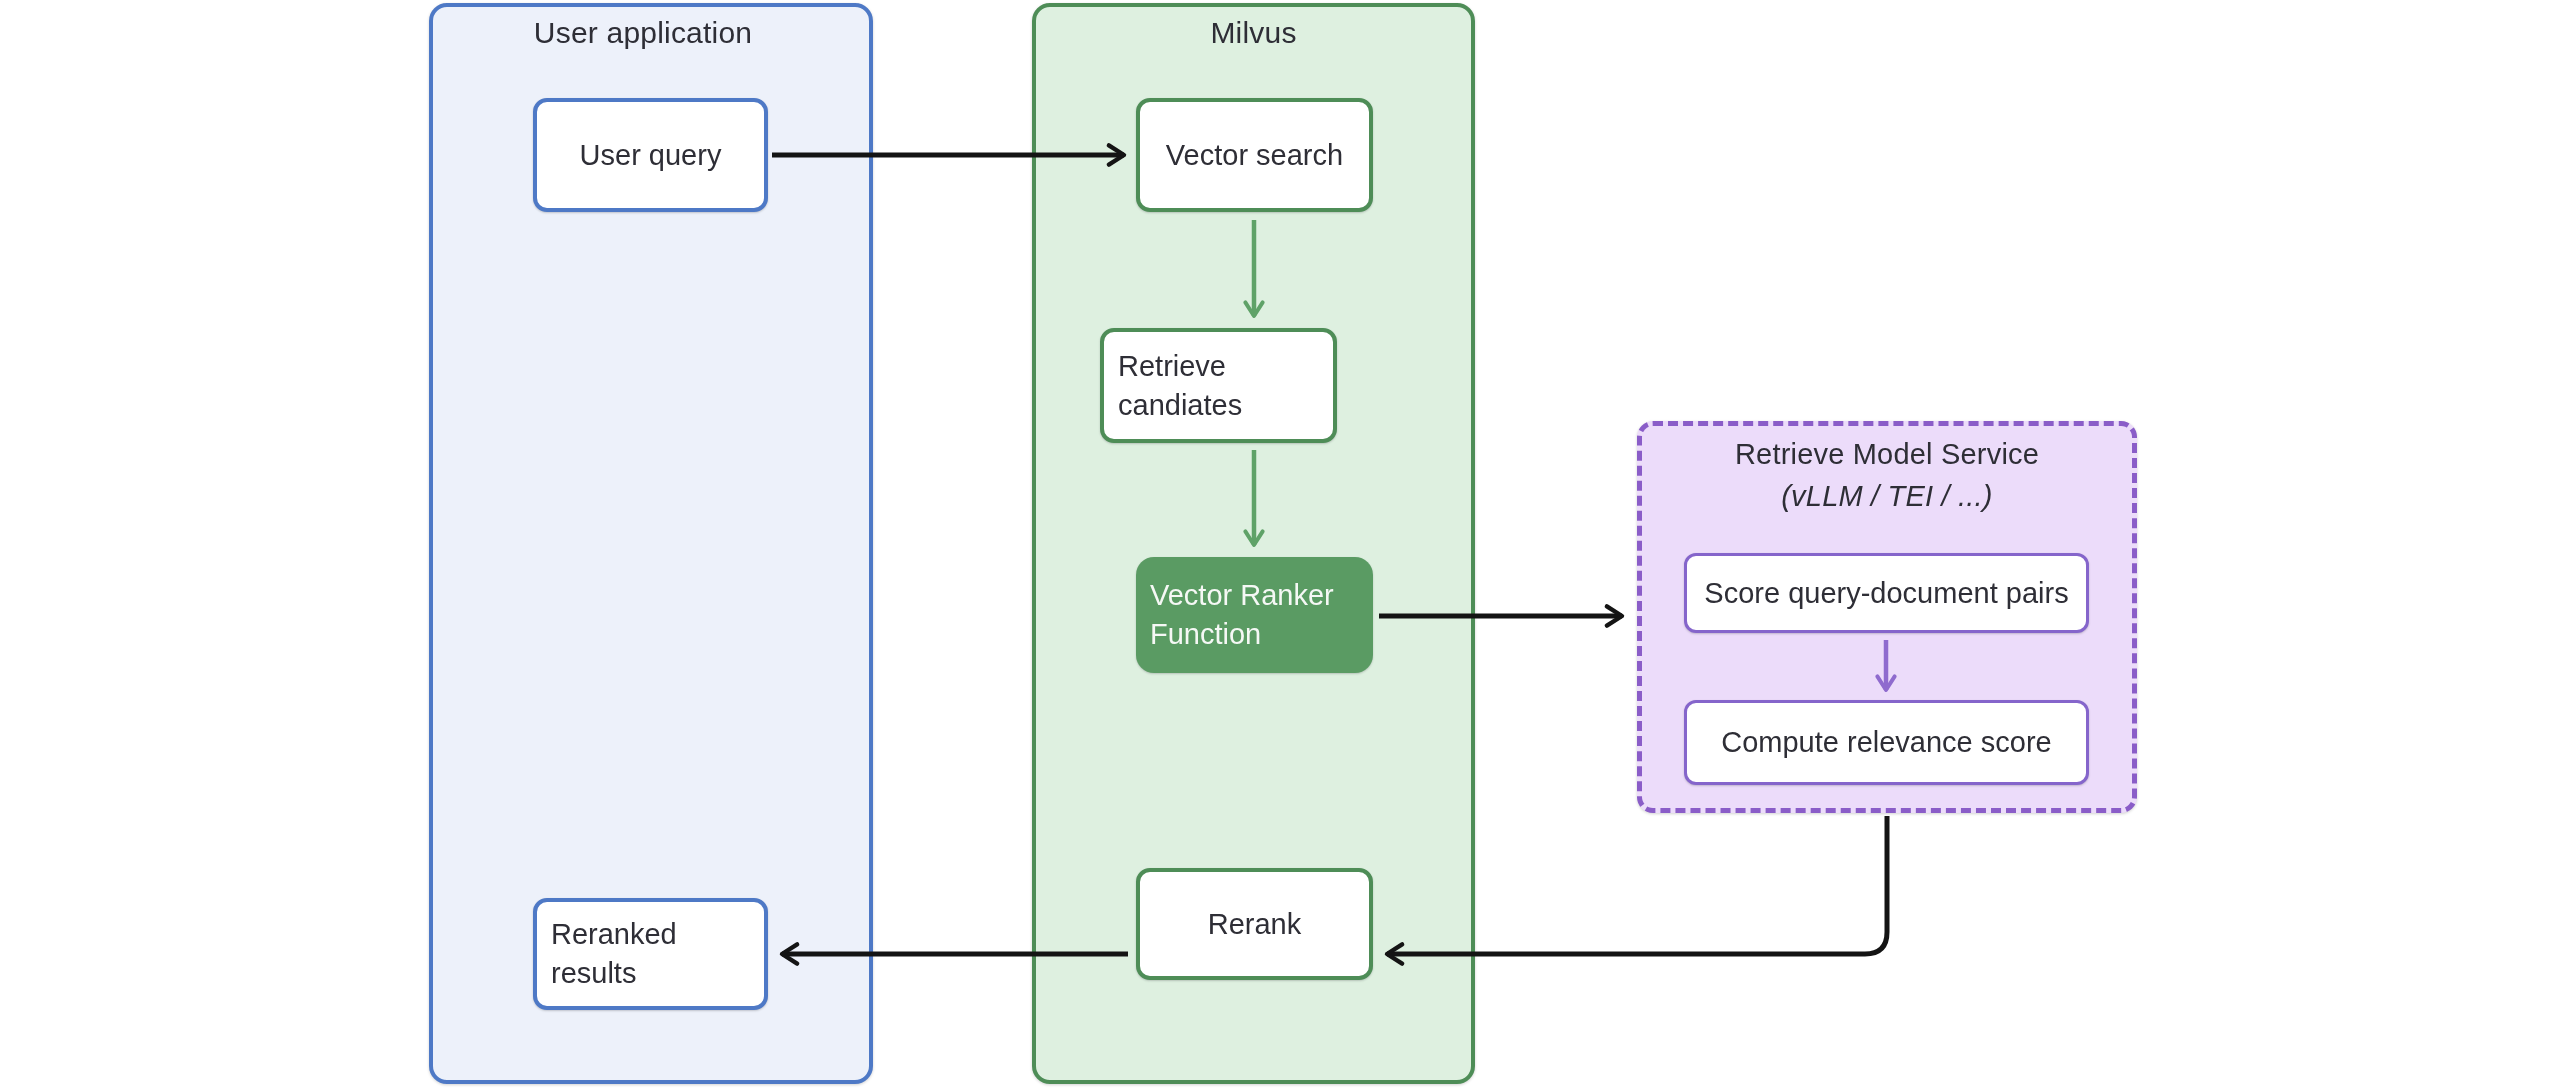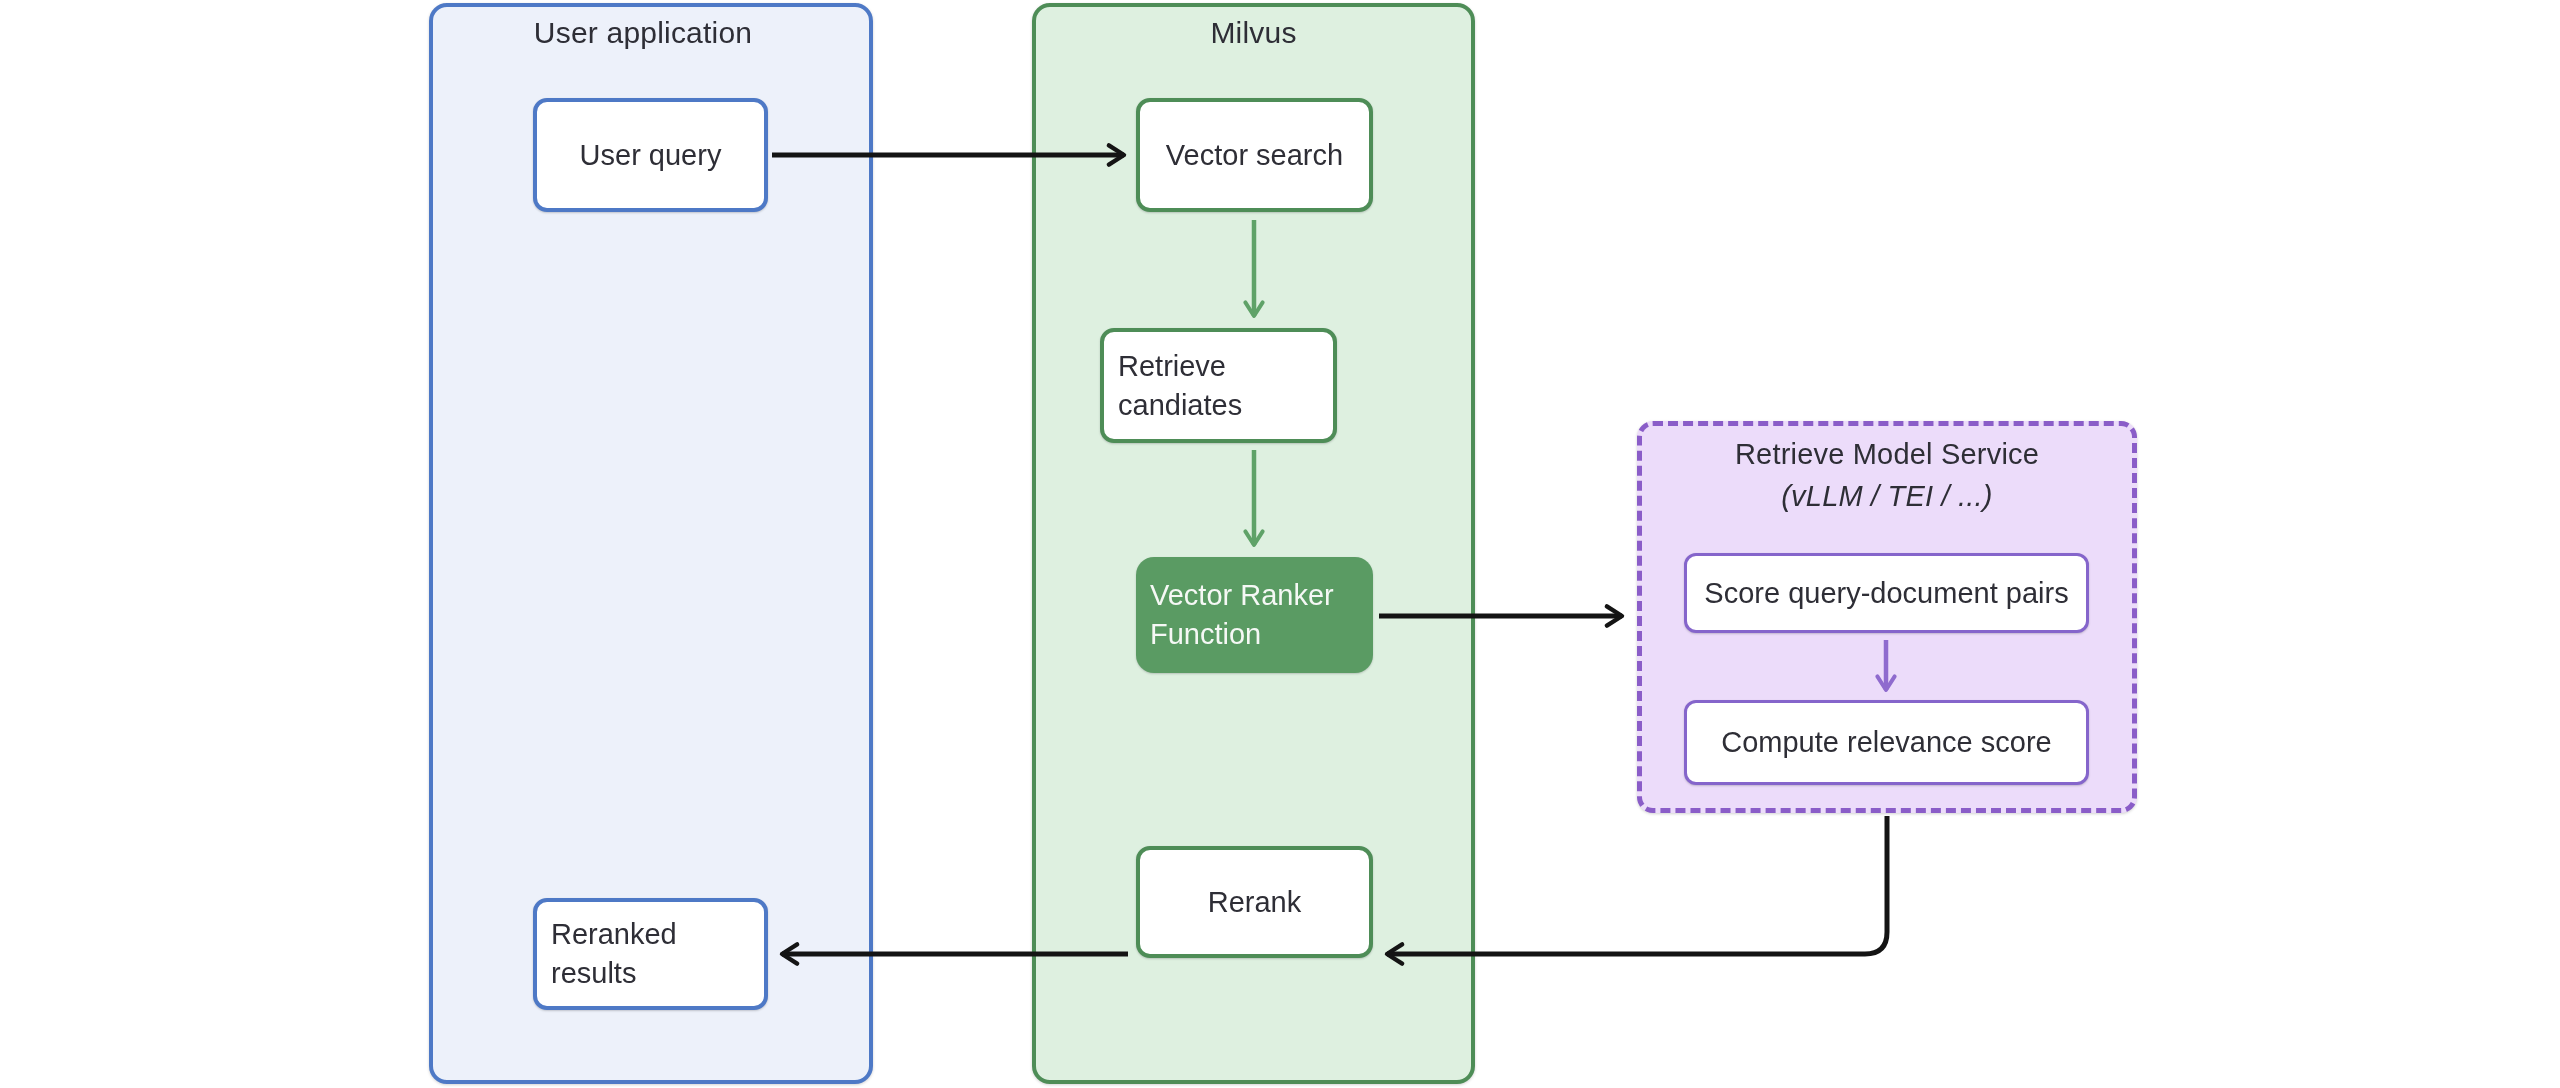--- a/index.html
+++ b/index.html
@@ -82,21 +82,21 @@
   .node-green-solid {
     background: var(--green-solid);
     border: none;
     color: var(--text-on-green);
     border-radius: 18px;
   }
   .n-user-query        { left: 533px;  top: 98px;  width: 235px; height: 114px; }
   .n-vector-search     { left: 1136px; top: 98px;  width: 237px; height: 114px; }
   .n-retrieve          { left: 1100px; top: 328px; width: 237px; height: 115px; }
   .n-model-ranker      { left: 1136px; top: 557px; width: 237px; height: 116px; }
-  .n-rerank            { left: 1136px; top: 846px; width: 237px; height: 112px; }
+  .n-rerank            { left: 1136px; top: 868px; width: 237px; height: 112px; }
   .n-reranked-results  { left: 533px;  top: 898px; width: 235px; height: 112px; }
   .n-score-pairs       { left: 1684px; top: 553px; width: 405px; height: 80px; }
   .n-compute-score     { left: 1684px; top: 700px; width: 405px; height: 85px; }
   .t-user-app { top: 16px; }
   .t-milvus   { top: 16px; }
   .t-external-1 { top: 438px; }
   .t-external-2 { top: 480px; font-style: italic; }
   .t-external-1, .t-external-2 { left: 1637px; width: 500px; font-size: 29px; }
   svg.edges {
     position: absolute;

